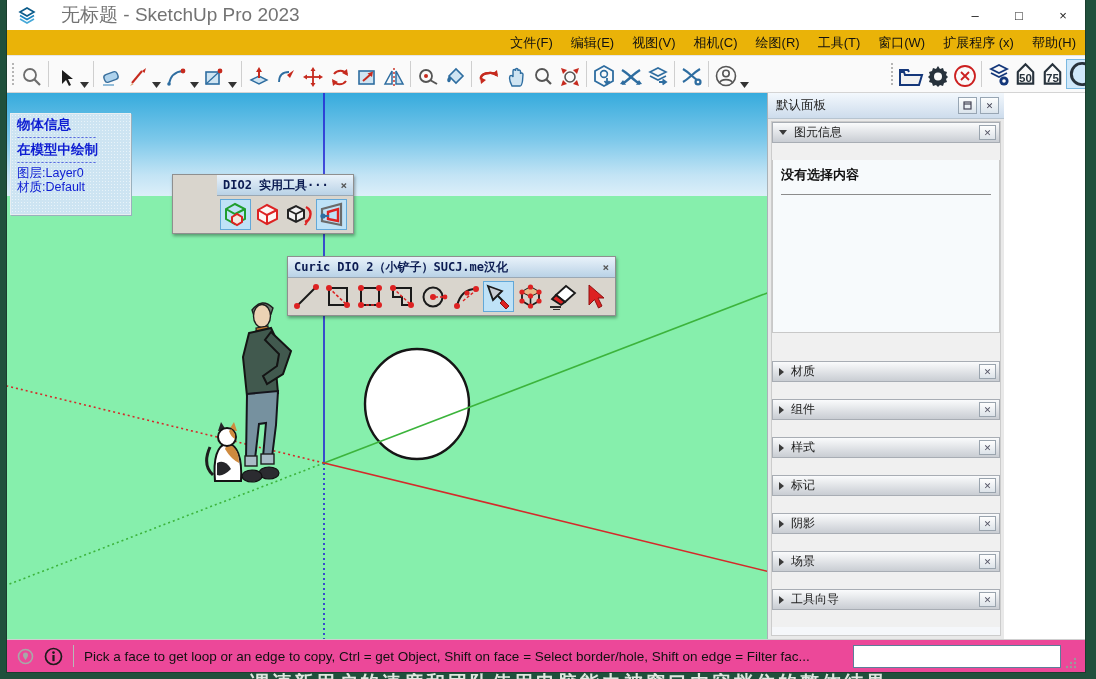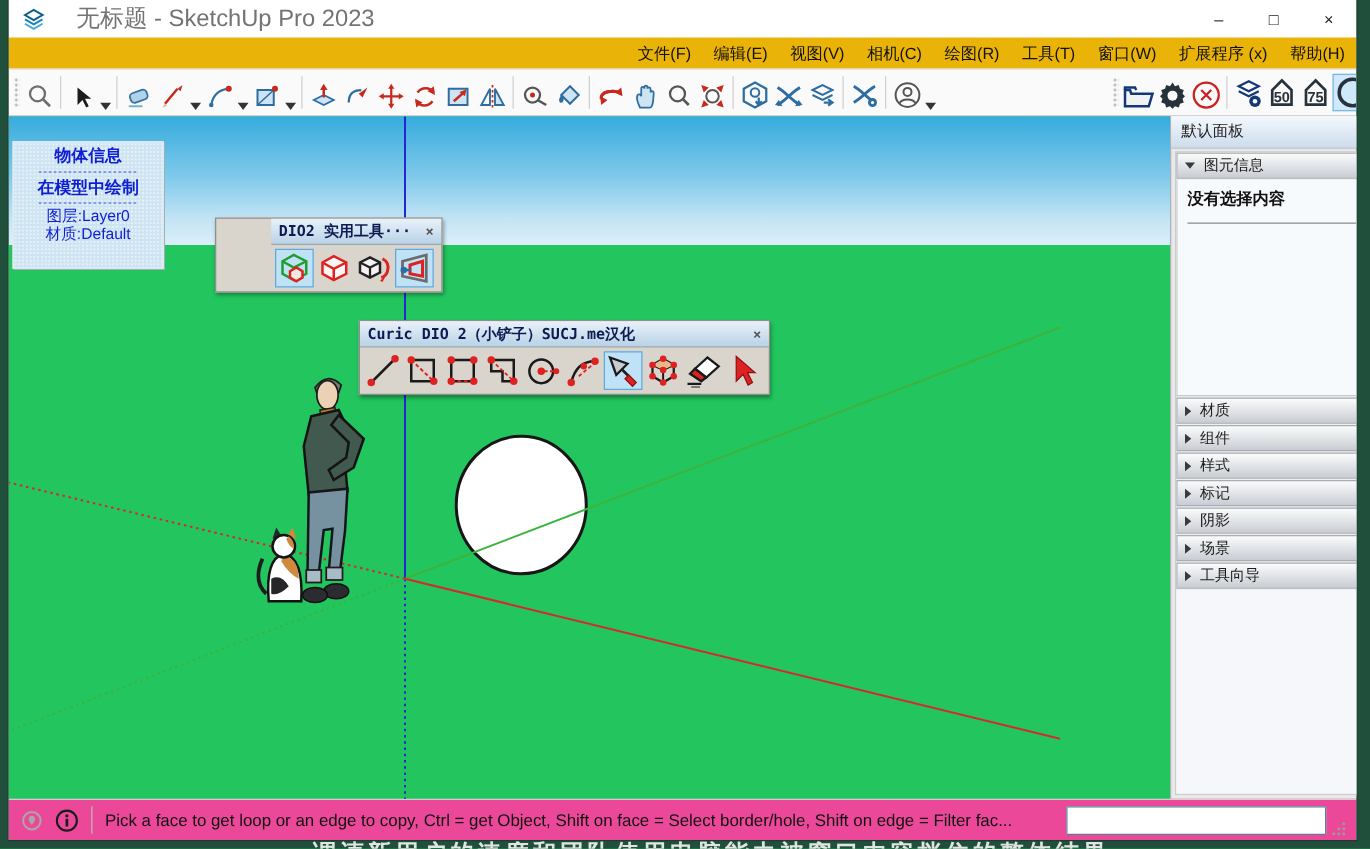--- a/index.html
+++ b/index.html
@@ -33,21 +33,21 @@
     display:flex;align-items:center;padding:0 2px;flex:0 0 auto;overflow:hidden;}
   .tgrip{width:5px;height:24px;margin:0 2px;
     background:radial-gradient(#b5b5b5 1px,transparent 1.2px);background-size:4px 4px;}
   .ti{width:27px;height:28px;display:flex;align-items:flex-end;justify-content:center;flex:0 0 auto;}
   .ti svg{display:block;}
   .ti.caret{width:11px;}
   .tsep{width:1px;height:26px;background:#cfcfcf;margin:0 3px;flex:0 0 auto;}
   .ti.hl{background:#cfe8fa;border:1px solid #7ab8e0;margin-right:-12px;}
   
   .main{flex:1 1 auto;display:flex;min-height:0;}
-  .viewport{position:relative;width:929px;flex:0 0 auto;background:#22c55e;overflow:hidden;text-align:center;}
+  .viewport{position:relative;width:760px;flex:0 0 auto;background:#86efac;overflow:hidden;}
   .sky{position:absolute;left:0;top:0;right:0;height:103px;
     background:linear-gradient(#36abdd,#7cc8ea 45%,#c3e4f5 80%,#dceff9);}
   .axes{position:absolute;left:0;top:0;}
   
   .infobox{
     position:absolute;left:3px;top:20px;width:121px;height:102px;
     background:#cde4f2;border:1px solid #e8eef2;box-shadow:1px 1px 0 #9ab0bd;
     background-image:radial-gradient(rgba(255,255,255,.55) 1px,transparent 1px);background-size:3px 3px;
     padding:4px 6px;box-sizing:border-box;color:#0f1ed2;line-height:1.1;
   }
@@ -69,32 +69,32 @@
   .curic{left:280px;top:163px;width:327px;}
   
   .panel{width:236px;flex:0 0 auto;background:#e9e9e9;border-left:1px solid #aab2b8;
     display:flex;flex-direction:column;}
   .panel-title{height:25px;flex:0 0 auto;display:flex;align-items:center;padding:0 5px 0 8px;
     background:linear-gradient(#f3f8fd,#cddcec);border-bottom:1px solid #b7c4d0;
     font-size:12.5px;color:#222;gap:28px;}
   .pt-btn{width:17px;height:15px;border:1px solid #98a6b4;background:linear-gradient(#fdfefe,#dbe4ec);
     display:flex;align-items:center;justify-content:center;font-size:9px;color:#445;margin-left:3px;}
   .tray{flex:1 1 auto;margin:2px 3px 3px 3px;background:#f0f0f0;border:1px solid #cccccc;
-    display:flex;flex-direction:column;overflow:hidden;}
+    display:flex;flex-direction:column;overflow:hidden;gap:16px;}
   .sec-h{height:19px;flex:0 0 auto;display:flex;align-items:center;padding:0 3px 0 6px;
     background:linear-gradient(#fafbfc,#c9cdd3);border:1px solid #a8adb4;margin:0 0 1px 0;
     font-size:12px;color:#1c1c1c;}
   .sec-h .arr{width:0;height:0;margin-right:7px;}
   .arr.down{border-left:4px solid transparent;border-right:4px solid transparent;border-top:5px solid #3a3a3a;}
   .arr.right{border-top:4px solid transparent;border-bottom:4px solid transparent;border-left:5px solid #3a3a3a;}
   .sec-x{margin-left:auto;width:15px;height:13px;border:1px solid #9aa4ae;
     background:linear-gradient(#fefefe,#dde3e9);display:flex;align-items:center;justify-content:center;
     font-size:9px;color:#556;}
   .entity-body{height:173px;flex:0 0 auto;background:#f7fafc;border:1px solid #c8c8c8;border-top:none;
-    margin-bottom:1px;padding:6px 8px;box-sizing:border-box;}
+    margin-bottom:12px;padding:6px 8px;box-sizing:border-box;}
   .entity-body .msg{font-weight:bold;font-size:13px;color:#111;}
   .entity-body hr{border:none;border-top:1px solid #8c8c8c;margin:10px 0 0 0;}
   .panel-rest{flex:1 1 auto;background:#f5f7fa;}
   
   .statusbar{height:32px;flex:0 0 auto;background:#ec4899;border-top:1px solid #cfcfcf;
     display:flex;align-items:center;padding:0 8px;}
   .sb-icon{width:20px;height:20px;margin-right:8px;display:flex;align-items:center;justify-content:center;}
   .sb-sep{width:1px;height:22px;background:#b8b8b8;margin:0 10px 0 2px;}
   .sb-text{font-size:13.5px;color:#111;white-space:nowrap;overflow:hidden;max-width:760px;}
   .measure{margin-left:auto;width:198px;height:21px;border:1px solid #5d7econtent;border:1px solid #5d7e99;background:#fff;

